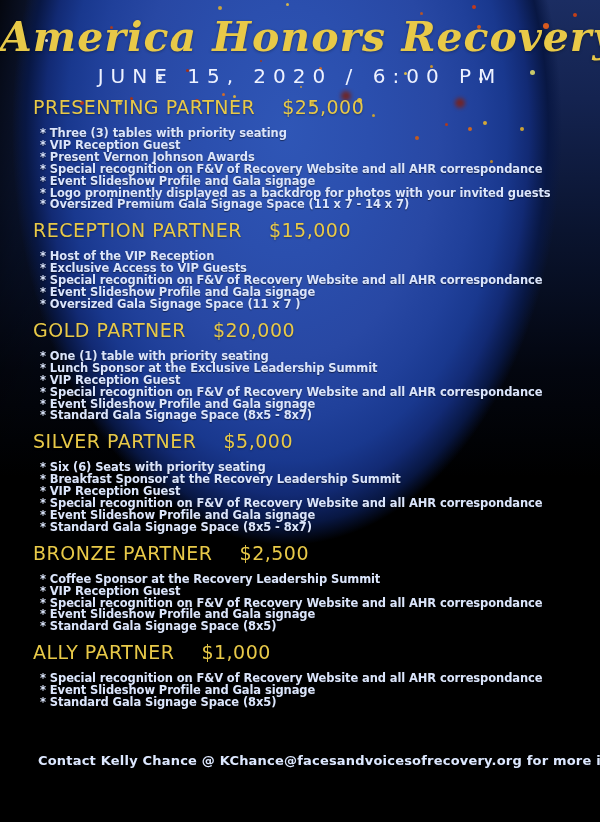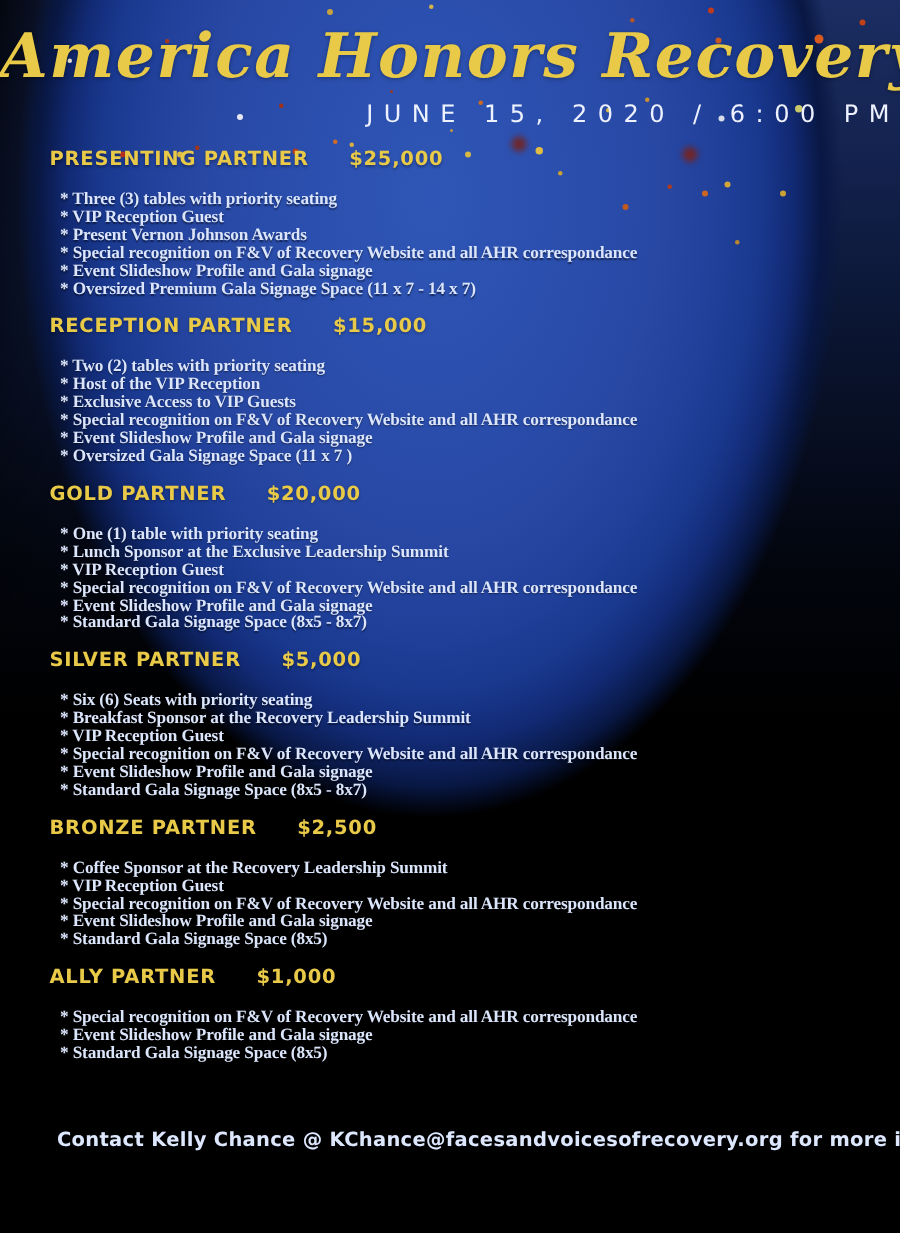--- a/index.html
+++ b/index.html
@@ -25,34 +25,34 @@
   .event-title{
     font-family:"DejaVu Serif","Liberation Serif",serif;
     font-style:italic;font-weight:bold;
     font-size:41px;line-height:50px;
     color:var(--accent-gold,#e9d14e);
     text-shadow:0 1px 3px rgba(0,0,0,.35);
     letter-spacing:1px;white-space:nowrap;
   }
   .event-date{
     margin-top:4px;
-    font-size:16px;line-height:20px;font-weight:500;
-    letter-spacing:7px;color:#eef2ff;white-space:nowrap;text-align:right;
+    font-size:20px;line-height:20px;font-weight:500;
+    letter-spacing:7px;color:#eef2ff;white-space:nowrap;
   }
 
   .content{position:absolute;top:97px;left:33px;width:560px;}
   .tier{margin:0 0 9px 0;}
   .tier-heading{
-    font-size:13px;line-height:20px;font-weight:bold;
+    font-size:19px;line-height:20px;font-weight:normal;
     color:var(--accent-gold,#e9c948);letter-spacing:.5px;
     margin:0 0 11px 0;white-space:nowrap;
     text-shadow:0 1px 2px rgba(0,0,0,.35);
   }
   .tier-price{display:inline-block;margin-left:27px;}
-  .bullets{margin:0 0 0 7px;font-family:Liberation Serif, serif;}
+  .bullets{margin:0 0 0 7px;}
   .bullet{
     font-size:11.5px;line-height:11.9px;font-weight:bold;
     color:var(--body-text,#dbe5fb);letter-spacing:-.1px;
     white-space:nowrap;
     text-shadow:0 1px 1px rgba(0,0,6,.5);
   }
   .contact-line{
     position:absolute;top:753px;left:38px;width:540px;
     font-size:13px;line-height:15px;font-weight:bold;
     color:#dde8ff;letter-spacing:.2px;white-space:nowrap;
@@ -110,28 +110,28 @@
   <div class="content">
 
     <div class="tier">
       <div class="tier-heading"><span>PRESENTING PARTNER</span><span class="tier-price">$25,000</span></div>
       <div class="bullets">
         <div class="bullet">* Three (3) tables with priority seating</div>
         <div class="bullet">* VIP Reception Guest</div>
         <div class="bullet">* Present Vernon Johnson Awards</div>
         <div class="bullet">* Special recognition on F&amp;V of Recovery Website and all AHR correspondance</div>
         <div class="bullet">* Event Slideshow Profile and Gala signage</div>
+        <div class="bullet">* Logo prominently displayed as a backdrop for photos with your invited guests</div>
         <div class="bullet">* Oversized Premium Gala Signage Space (11 x 7 - 14 x 7)</div>
       </div>
     </div>
 
     <div class="tier">
       <div class="tier-heading"><span>RECEPTION PARTNER</span><span class="tier-price">$15,000</span></div>
       <div class="bullets">
-        <div class="bullet">* Two (2) tables with priority seating</div>
         <div class="bullet">* Host of the VIP Reception</div>
         <div class="bullet">* Exclusive Access to VIP Guests</div>
         <div class="bullet">* Special recognition on F&amp;V of Recovery Website and all AHR correspondance</div>
         <div class="bullet">* Event Slideshow Profile and Gala signage</div>
         <div class="bullet">* Oversized Gala Signage Space (11 x 7 )</div>
       </div>
     </div>
 
     <div class="tier">
       <div class="tier-heading"><span>GOLD PARTNER</span><span class="tier-price">$20,000</span></div>

